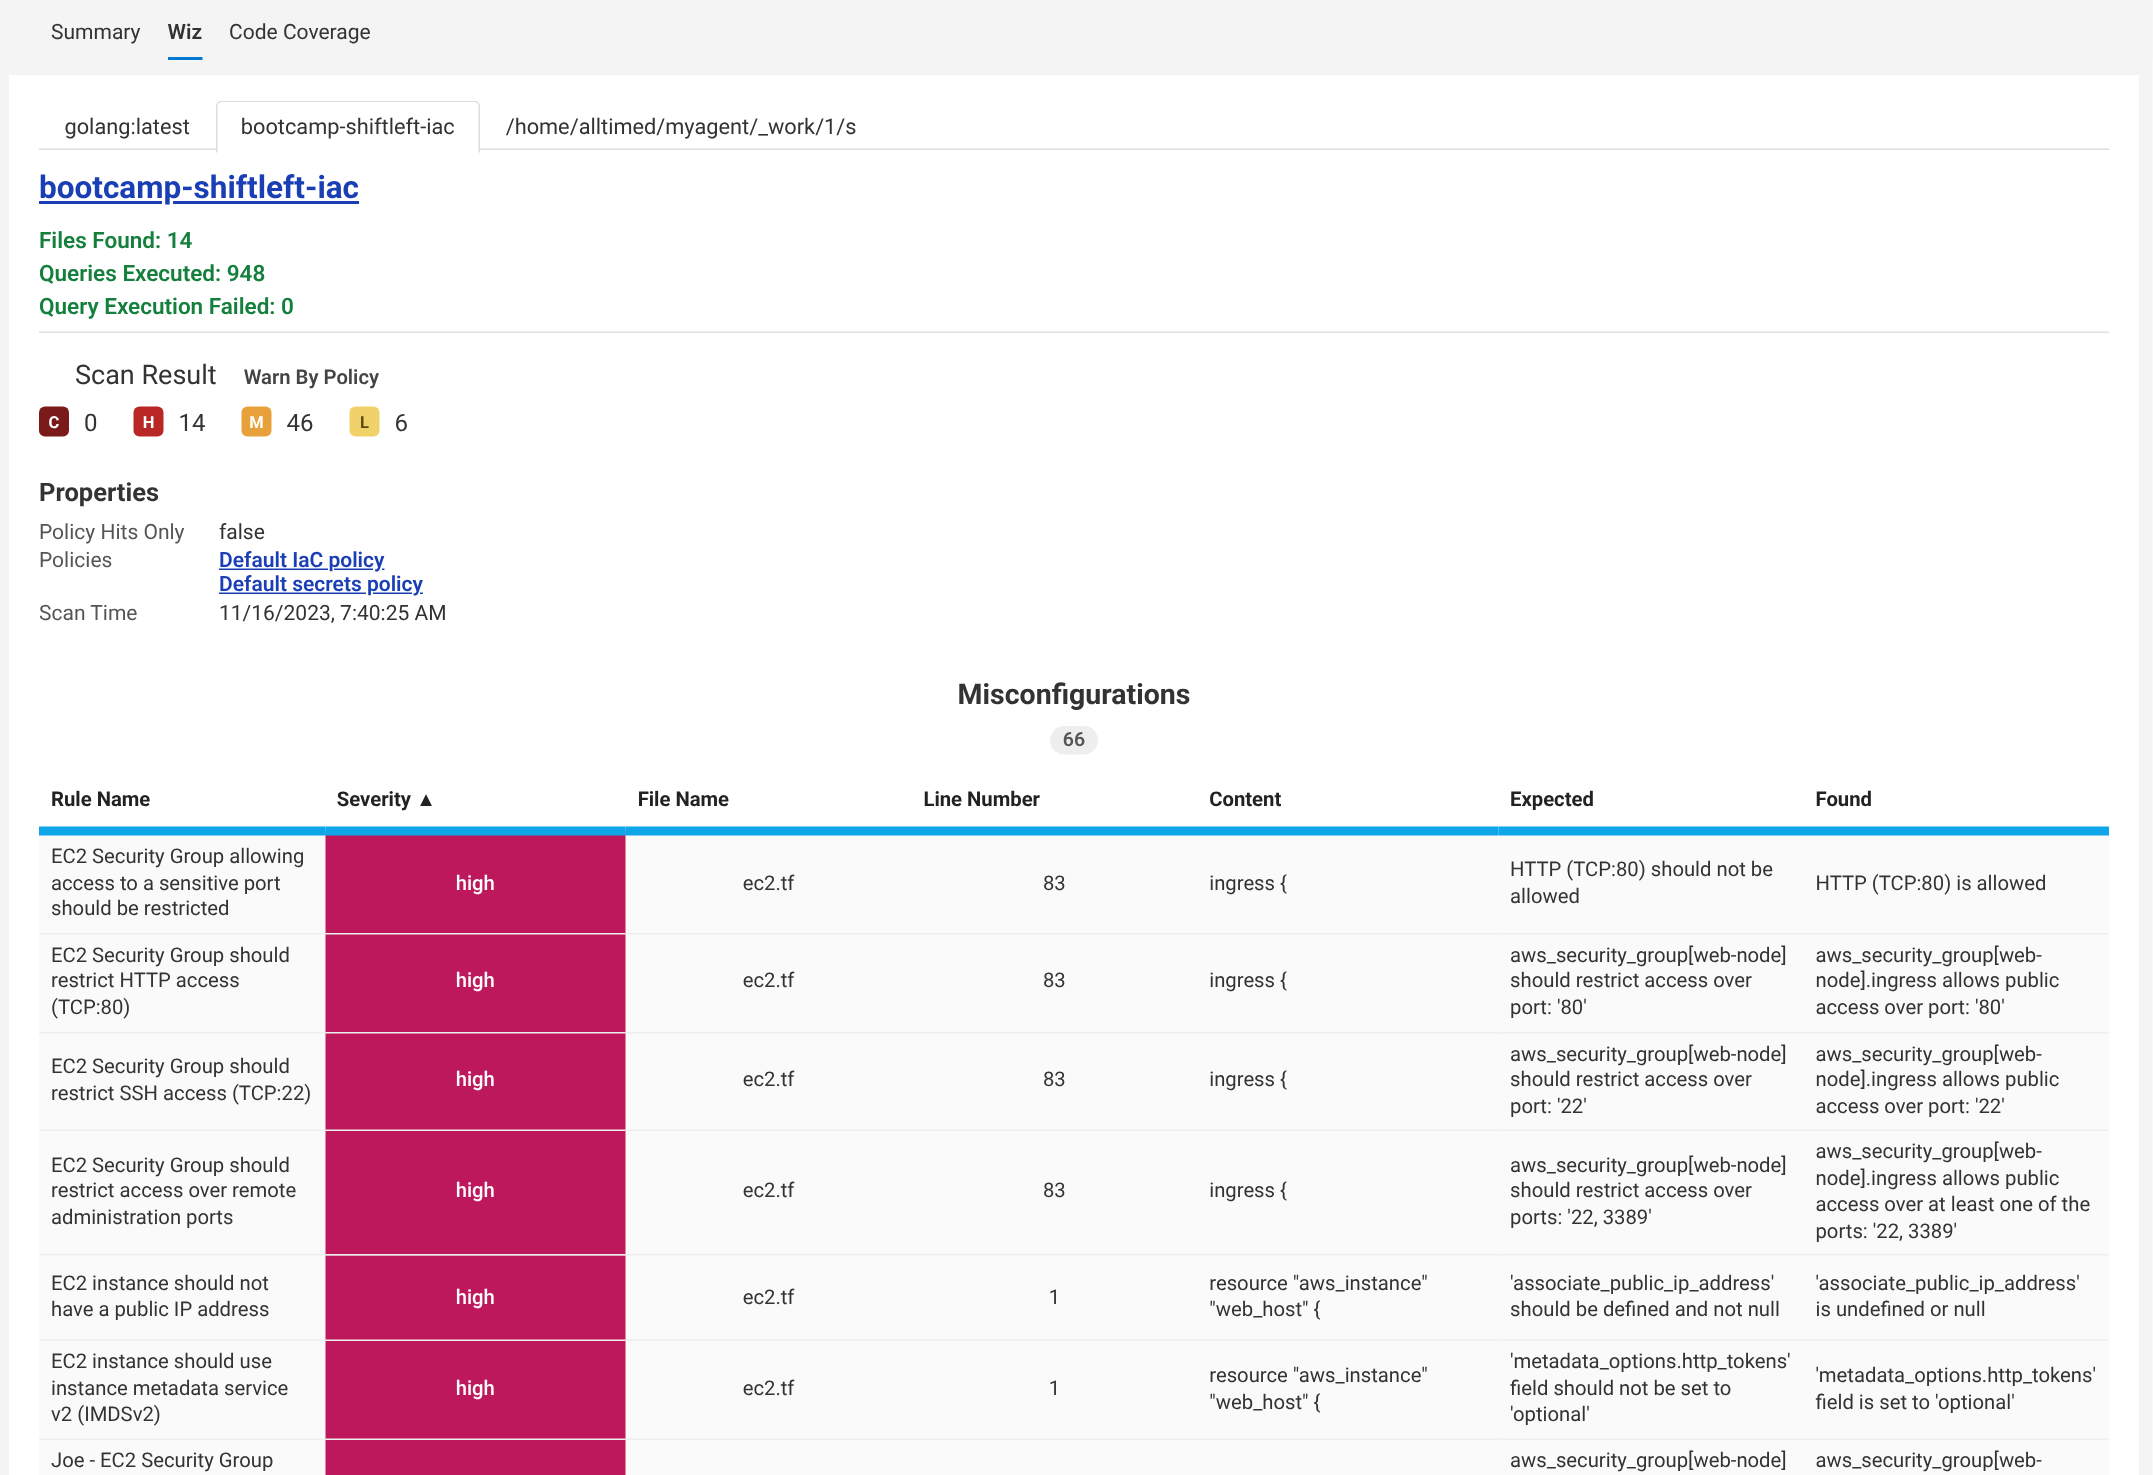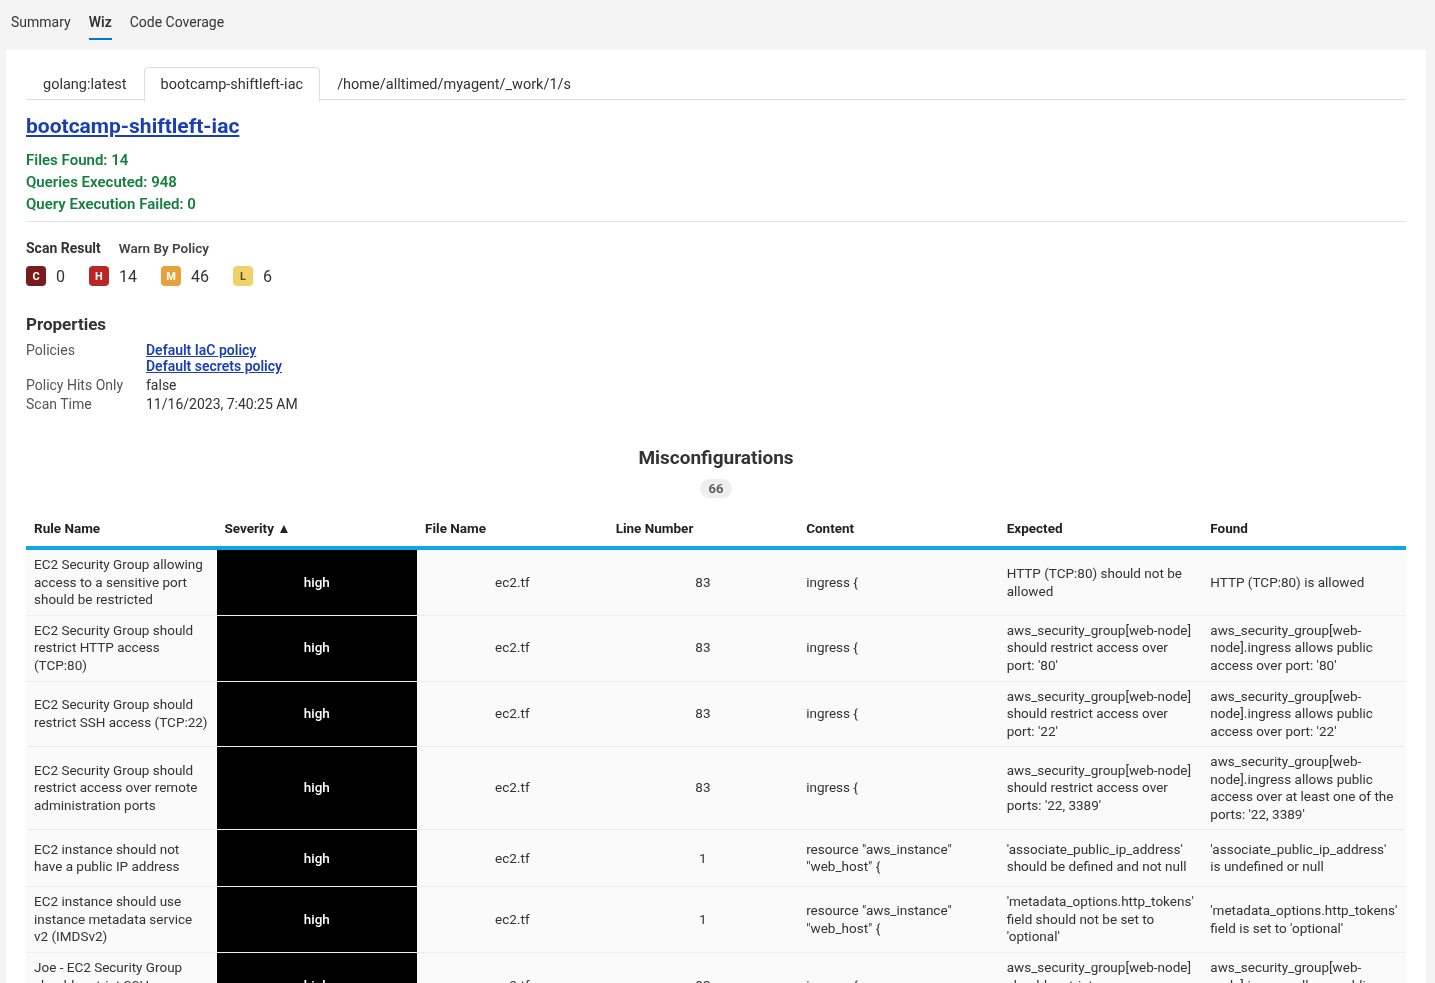--- a/index.html
+++ b/index.html
@@ -6,21 +6,21 @@
   body {
     font-family: -apple-system, BlinkMacSystemFont, "Segoe UI", Roboto, Helvetica, Arial, sans-serif;
     font-size: 14px;
     color: #333;
     background: #f4f4f4;
     width: 1435px;
   }
   .top-tabs {
     display: flex;
     gap: 18px;
-    padding: 10px 18px 0 11px;
+    padding: 10px 18px 0 34px;
     background: #f4f4f4;
   }
   .top-tab {
     padding: 4px 0 8px 0;
     font-size: 14px;
     color: #333;
     cursor: pointer;
     border-bottom: 2px solid transparent;
   }
   .top-tab.active {
@@ -75,21 +75,21 @@
     border: none;
     border-top: 1px solid #e1e1e1;
     margin: 6px 0 18px 0;
   }
   .scan-header {
     display: flex;
     align-items: baseline;
     gap: 18px;
     margin-bottom: 10px;
   }
-  .scan-header h2 { font-size: 14px; font-weight: 700; }
+  .scan-header h2 { font-size: 18px; font-weight: 400; margin-left: 24px; }
   .scan-header .warn { font-size: 13.5px; font-weight: 600; color: #444; }
   .sev-badges { display: flex; align-items: center; gap: 10px; margin-bottom: 28px; }
   .badge {
     width: 20px; height: 20px; border-radius: 4px;
     display: inline-flex; align-items: center; justify-content: center;
     color: #fff; font-size: 11px; font-weight: 700;
   }
   .badge.c { background: #7a1a1a; }
   .badge.h { background: #b92626; }
   .badge.m { background: #e8a13a; }
@@ -107,34 +107,34 @@
   }
   table.issues {
     width: 100%;
     border-collapse: collapse;
     font-size: 13.5px;
   }
   table.issues th {
     text-align: left;
     font-weight: 700;
     padding: 10px 8px;
-    border-bottom: 4px solid #0ea5e9;
+    border-bottom: 6px solid #0ea5e9;
     color: #222;
   }
   table.issues th.center { }
   table.issues td {
     padding: 6px 8px;
     border-bottom: 1px solid #eee;
     vertical-align: middle;
     line-height: 1.3;
   }
   table.issues tbody tr { background: #fafafa; }
   table.issues td.center { text-align: center; }
   td.sev-cell {
-    background: #000000;
+    background: #be185d;
     color: #fff;
     text-align: center;
     font-weight: 500;
     padding: 0;
   }
   td.sev-cell .inner {
     display:flex; align-items:center; justify-content:center;
     height: 100%; min-height: 44px;
   }
   col.c-rule { width: 190px; }
@@ -184,29 +184,29 @@
     <span class="sev-count">14</span>
     <span class="badge m">M</span>
     <span class="sev-count">46</span>
     <span class="badge l">L</span>
     <span class="sev-count">6</span>
   </div>
 
   <div>
     <div class="prop-title">Properties</div>
     <div class="prop-row">
+      <div class="prop-label">Policy Hits Only</div>
+      <div class="prop-val">false</div>
+    </div>
+    <div class="prop-row">
       <div class="prop-label">Policies</div>
       <div class="prop-val">
         <a>Default IaC policy</a>
         <a>Default secrets policy</a>
       </div>
-    </div>
-    <div class="prop-row">
-      <div class="prop-label">Policy Hits Only</div>
-      <div class="prop-val">false</div>
     </div>
     <div class="prop-row">
       <div class="prop-label">Scan Time</div>
       <div class="prop-val">11/16/2023, 7:40:25 AM</div>
     </div>
   </div>
 
   <div class="misconf-header">
     <h2>Misconfigurations</h2>
     <span class="count-pill">66</span>

